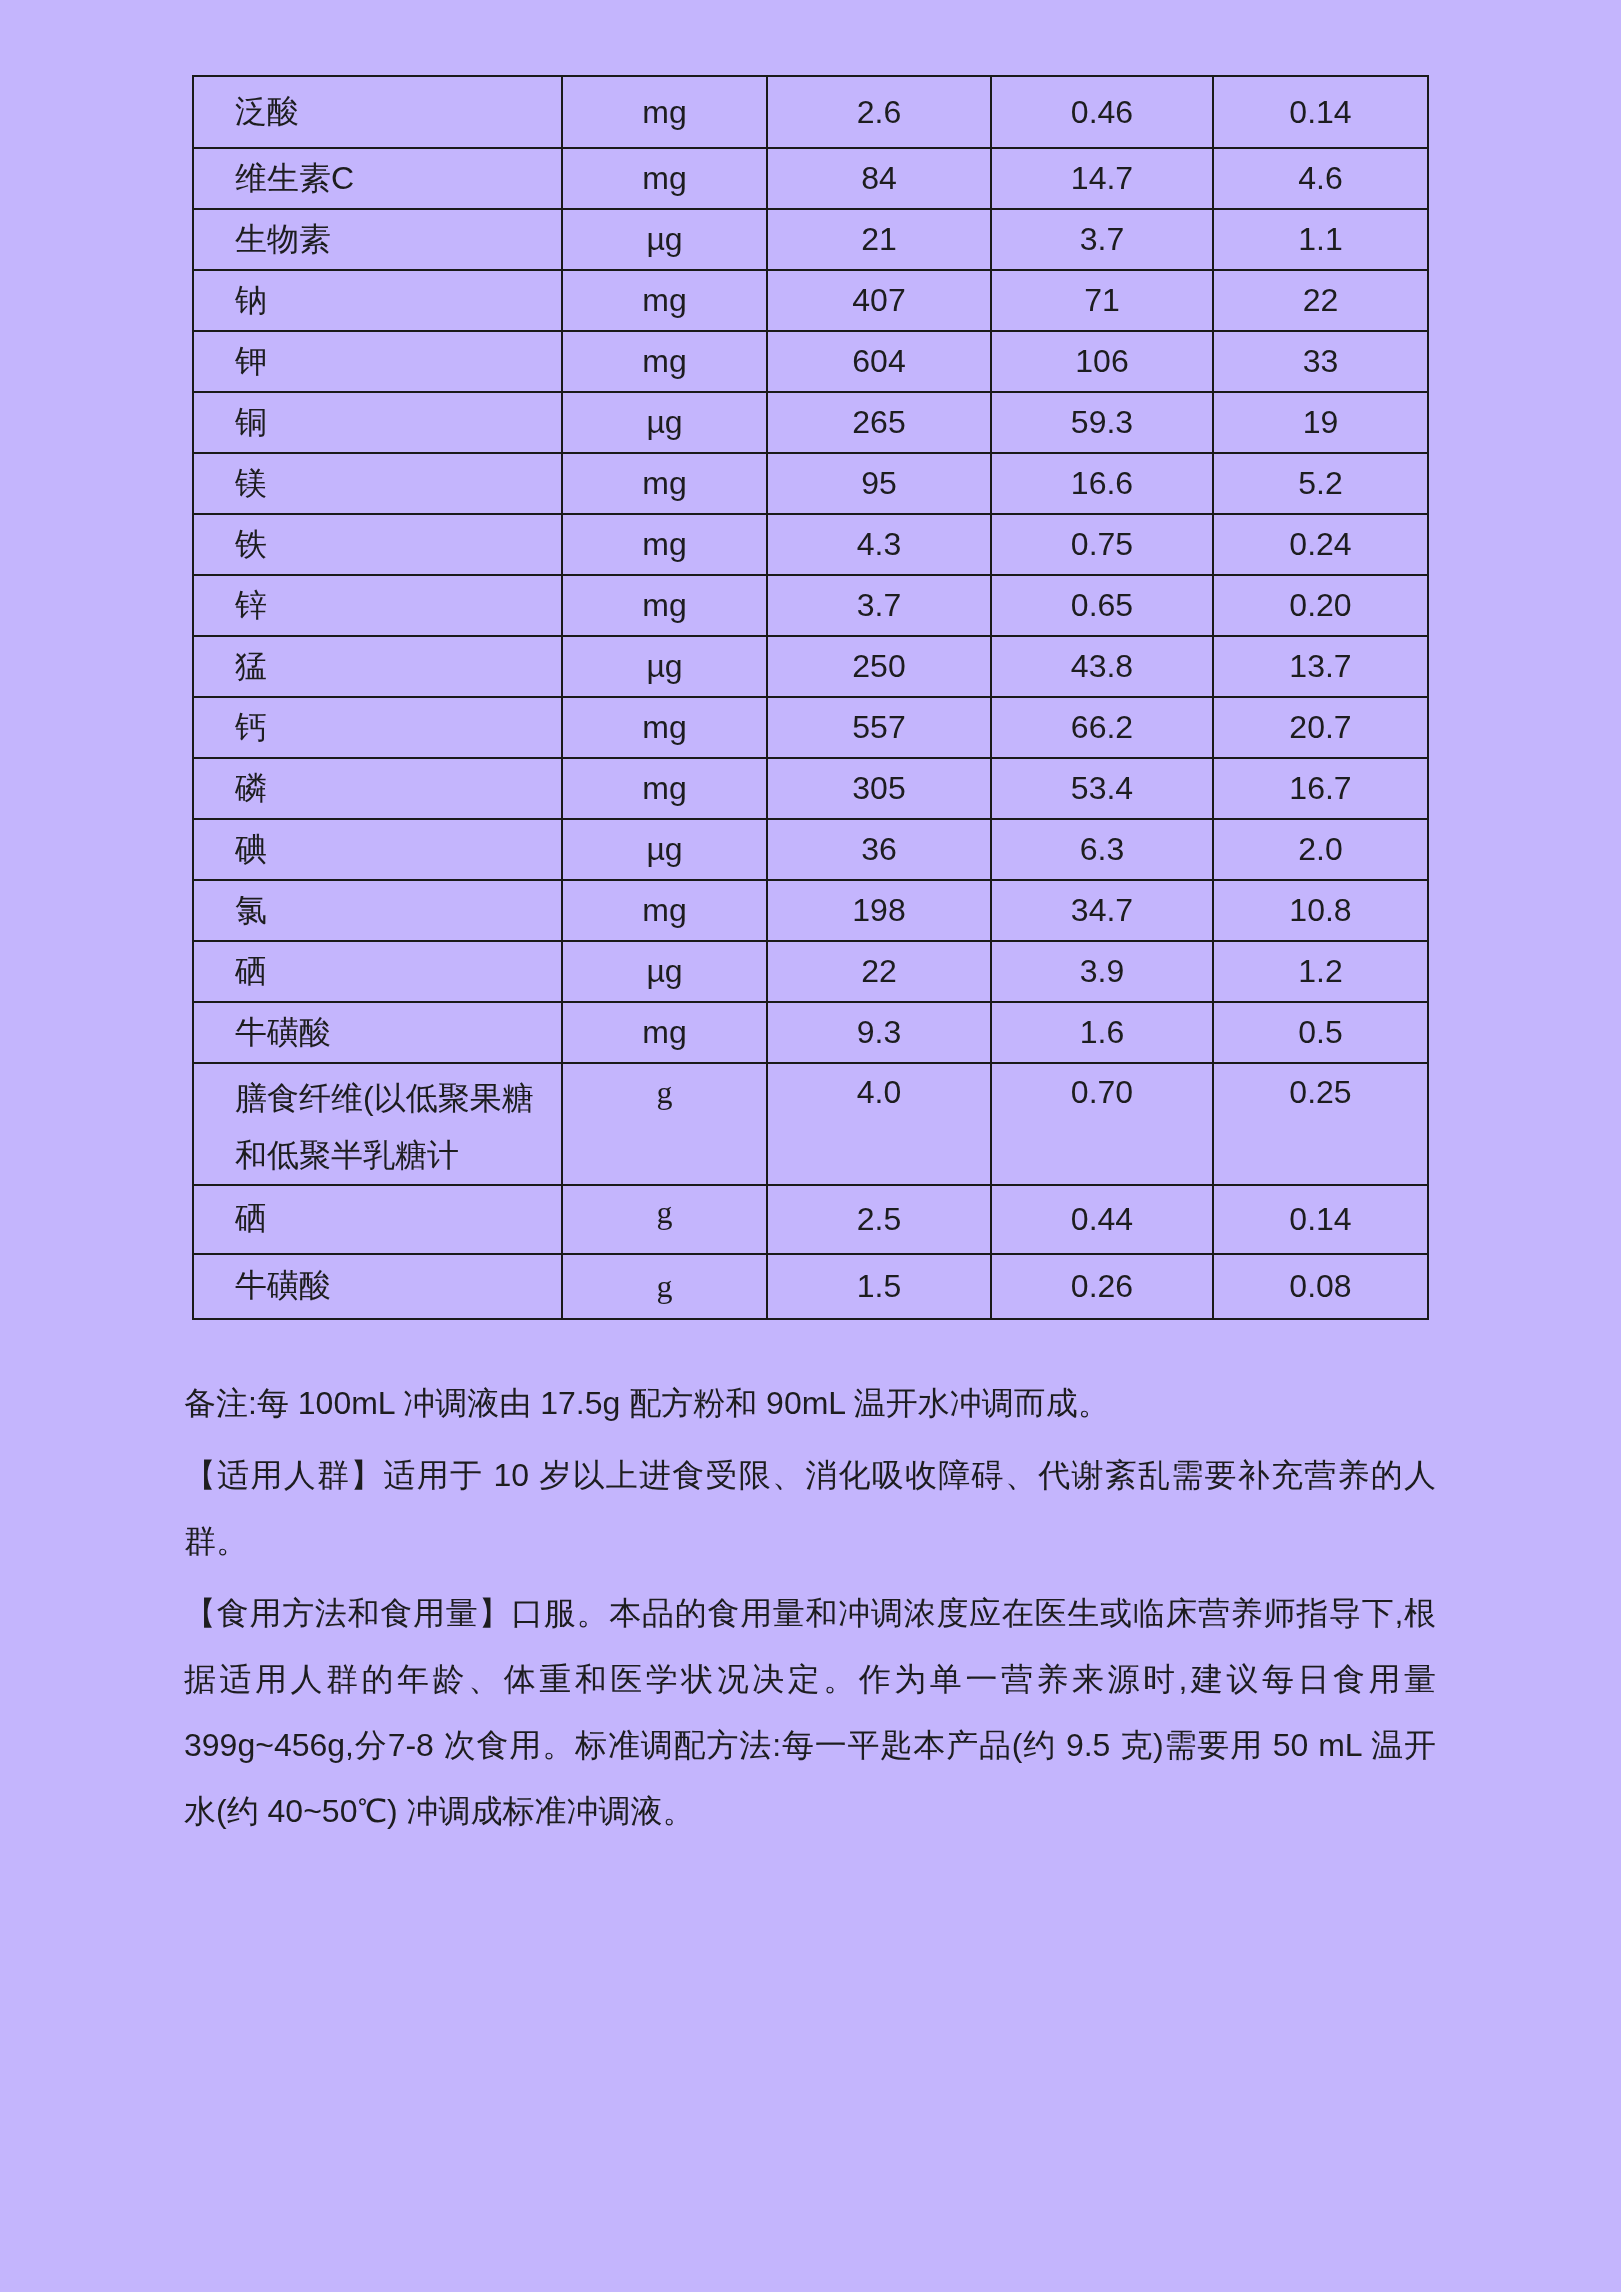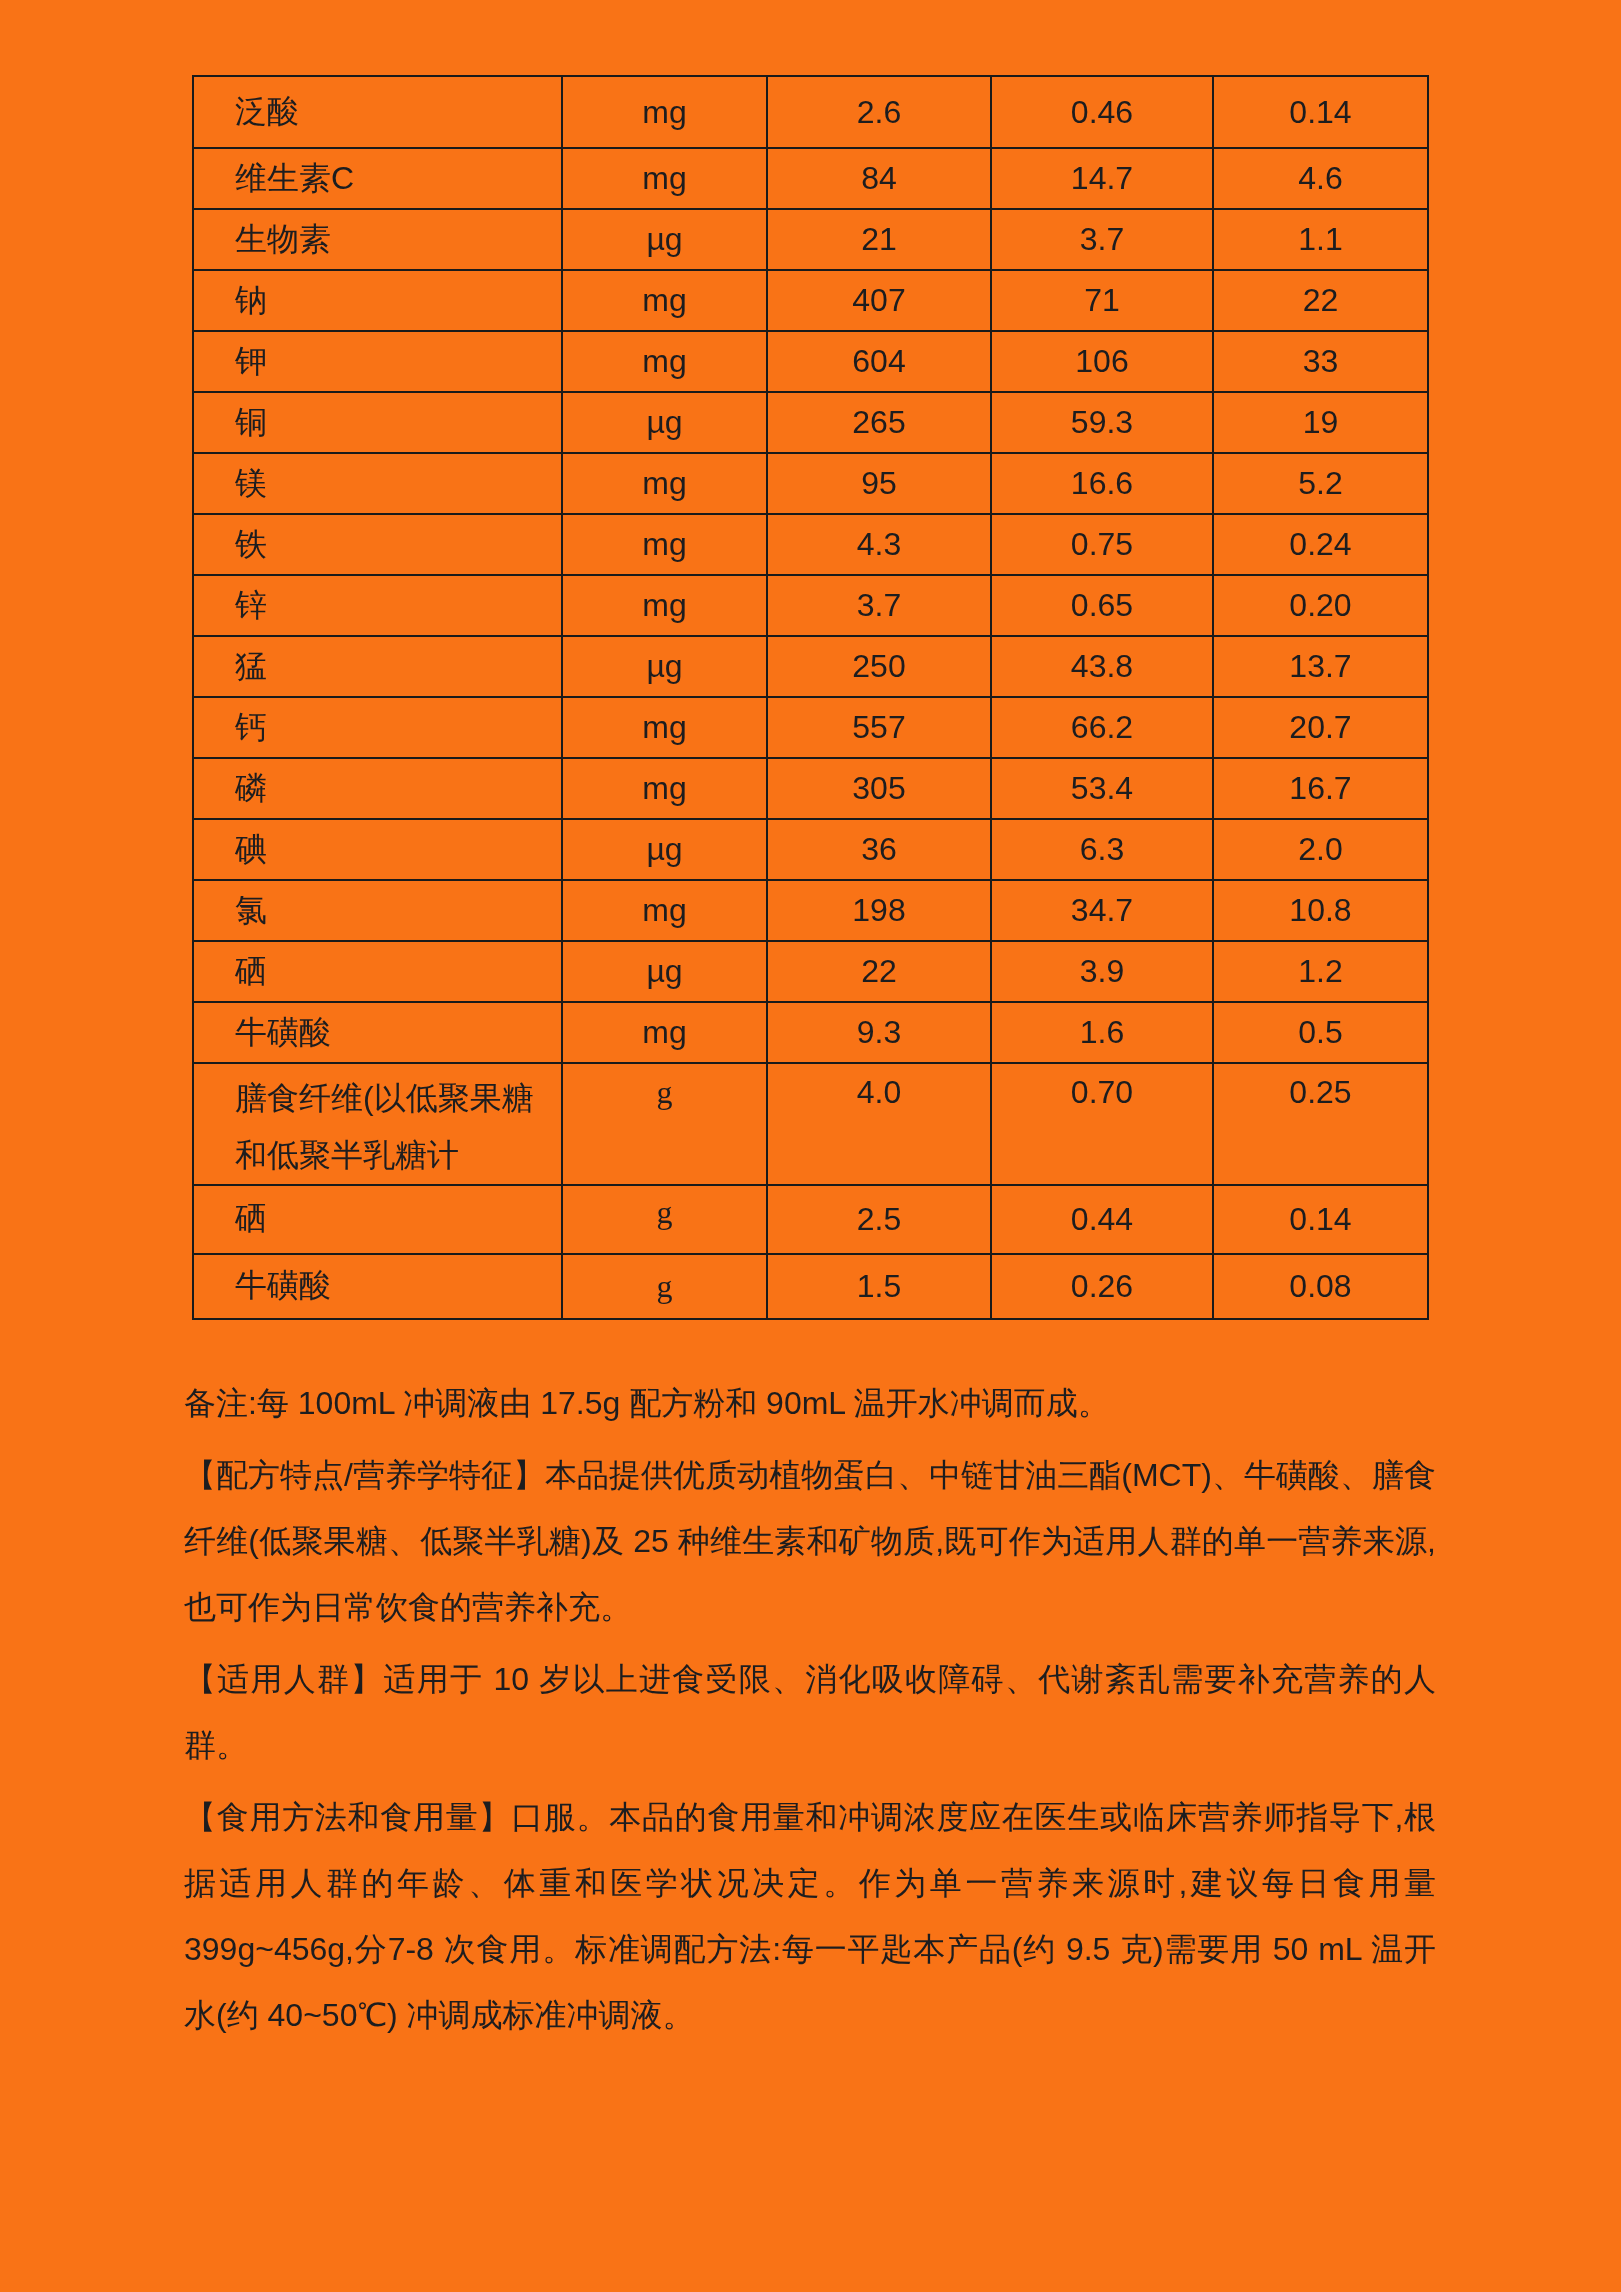--- a/index.html
+++ b/index.html
@@ -1,20 +1,20 @@
 <!DOCTYPE html>
 <html><head>
 <meta charset="utf-8">
 <style>
   html, body { margin: 0; padding: 0; background: #ffffff; }
   .page {
     position: relative;
     width: 1621px;
     height: 2293px;
-    background: #f97316;
+    background: #c4b5fd;
     font-family: "Liberation Sans", sans-serif;
     color: #1d1d1f;
     overflow: hidden;
   }
   table.nutrition {
     position: absolute;
     left: 192px;
     top: 75px;
     width: 1234px;
     border-collapse: collapse;
@@ -202,19 +202,18 @@
       <td class="c-unit unit-serif">g</td>
       <td class="c-val">1.5</td>
       <td class="c-val">0.26</td>
       <td class="c-val">0.08</td>
     </tr>
       </tbody>
   </table>
 
   <div class="text-block">
     <p>备注:每 100mL 冲调液由 17.5g 配方粉和 90mL 温开水冲调而成。</p>
-    <p>【配方特点/营养学特征】本品提供优质动植物蛋白、中链甘油三酯(MCT)、牛磺酸、膳食纤维(低聚果糖、低聚半乳糖)及 25 种维生素和矿物质,既可作为适用人群的单一营养来源,也可作为日常饮食的营养补充。</p>
     <p>【适用人群】适用于 10 岁以上进食受限、消化吸收障碍、代谢紊乱需要补充营养的人群。</p>
     <p>【食用方法和食用量】口服。本品的食用量和冲调浓度应在医生或临床营养师指导下,根据适用人群的年龄、体重和医学状况决定。作为单一营养来源时,建议每日食用量399g~456g,分7-8 次食用。标准调配方法:每一平匙本产品(约 9.5 克)需要用 50 mL 温开水(约 40~50℃) 冲调成标准冲调液。</p>
   </div>
 
 </div>
 
 
 </body></html>

